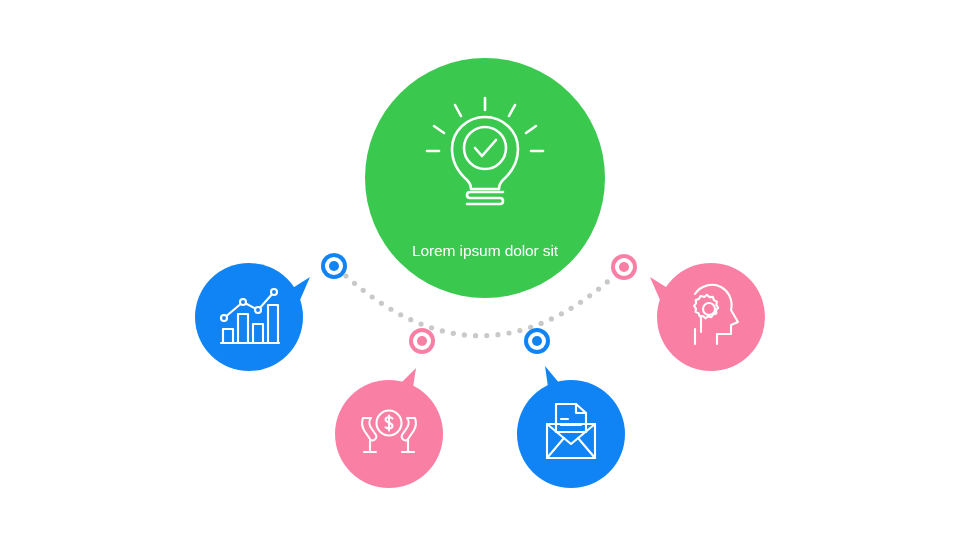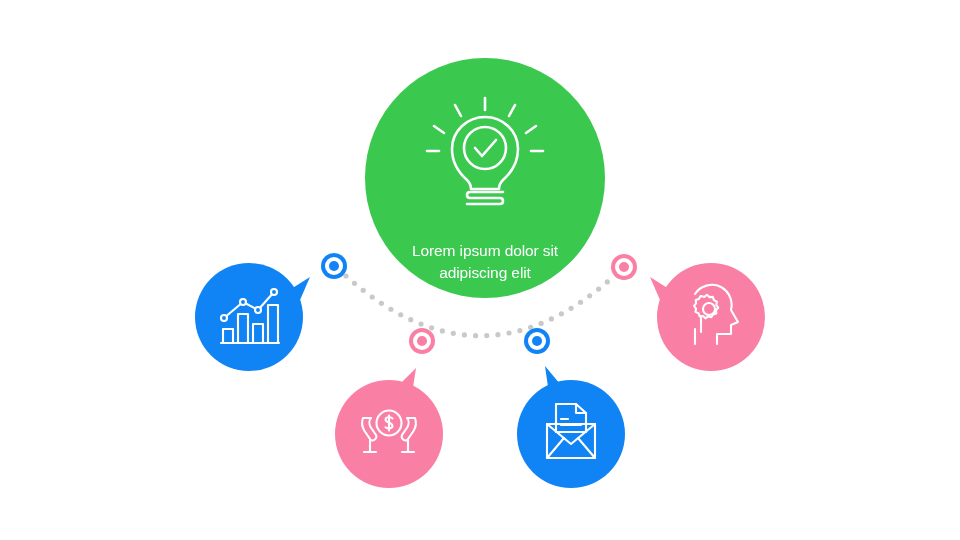--- a/index.html
+++ b/index.html
@@ -190,21 +190,20 @@
         <circle cx="485" cy="148" r="21"></circle>
         <path d="M 475 148 L 482 156 L 496 140"></path>
 
         <path d="M 503 192 L 470 192 C 466 192 466 198 470 198
                  L 500 198 C 504 198 504 204 500 204
                  L 467 204"></path>
       </g>
       <foreignObject x="385" y="204" width="200" height="80">
         <div xmlns="http://www.w3.org/1999/xhtml" class="center-text" style="position:static;left:auto;top:auto;">
           <span>Lorem ipsum dolor sit</span>
-          <span>adipiscing elit</span>
         </div>
       </foreignObject>
     </g>
 
     <g id="markers-layer">
         <g>
           <circle cx="334" cy="266" r="13" fill="#1184F5"></circle>
           <circle cx="334" cy="266" r="9" fill="#ffffff"></circle>
           <circle cx="334" cy="266" r="5" fill="#1184F5"></circle>
         </g>

